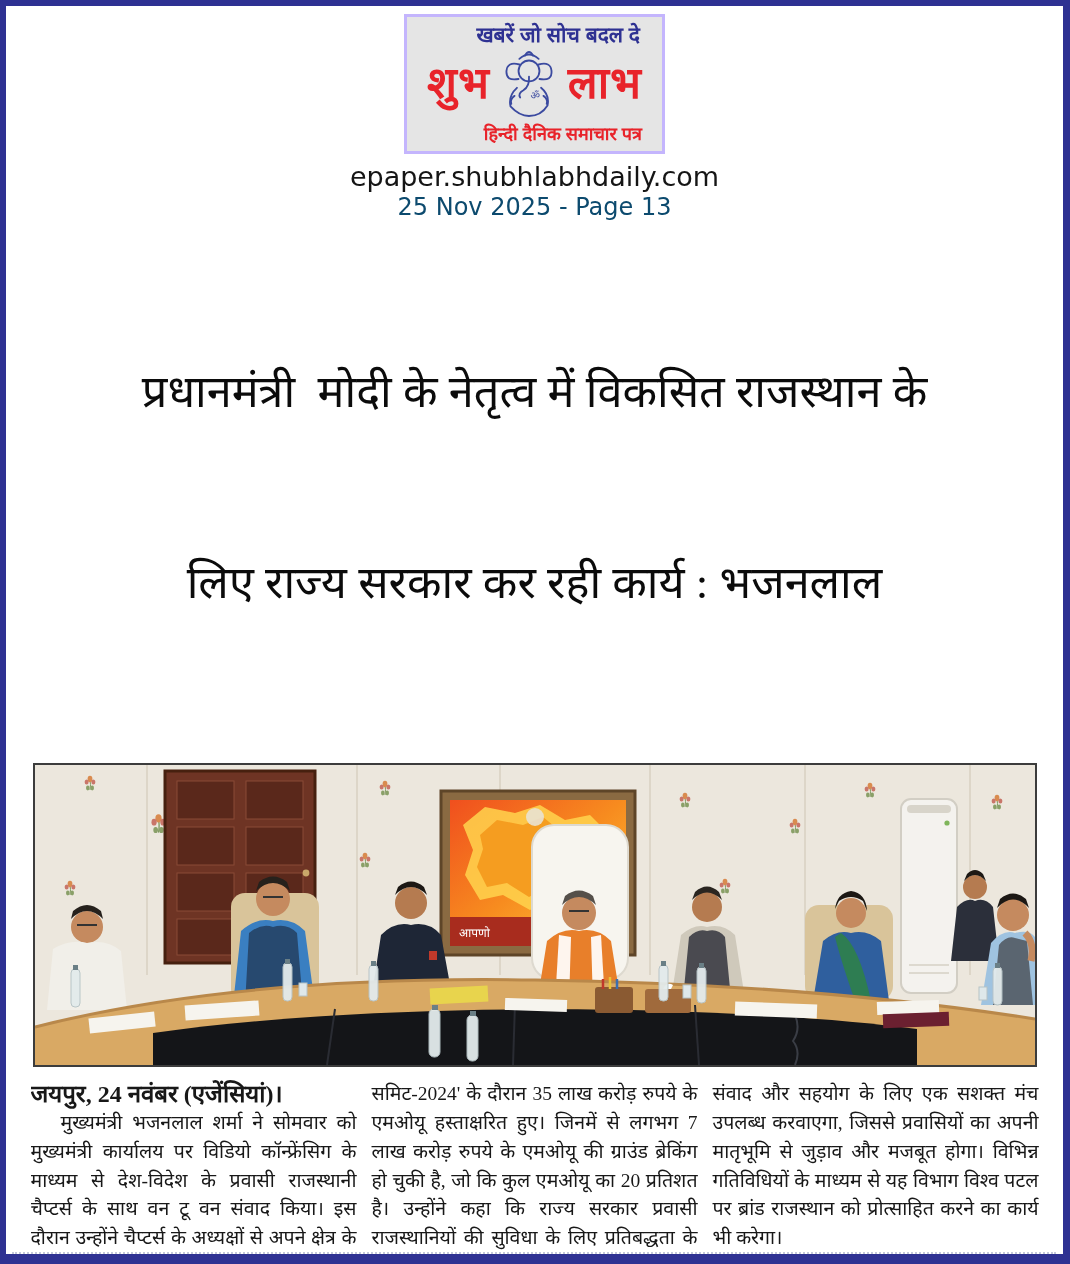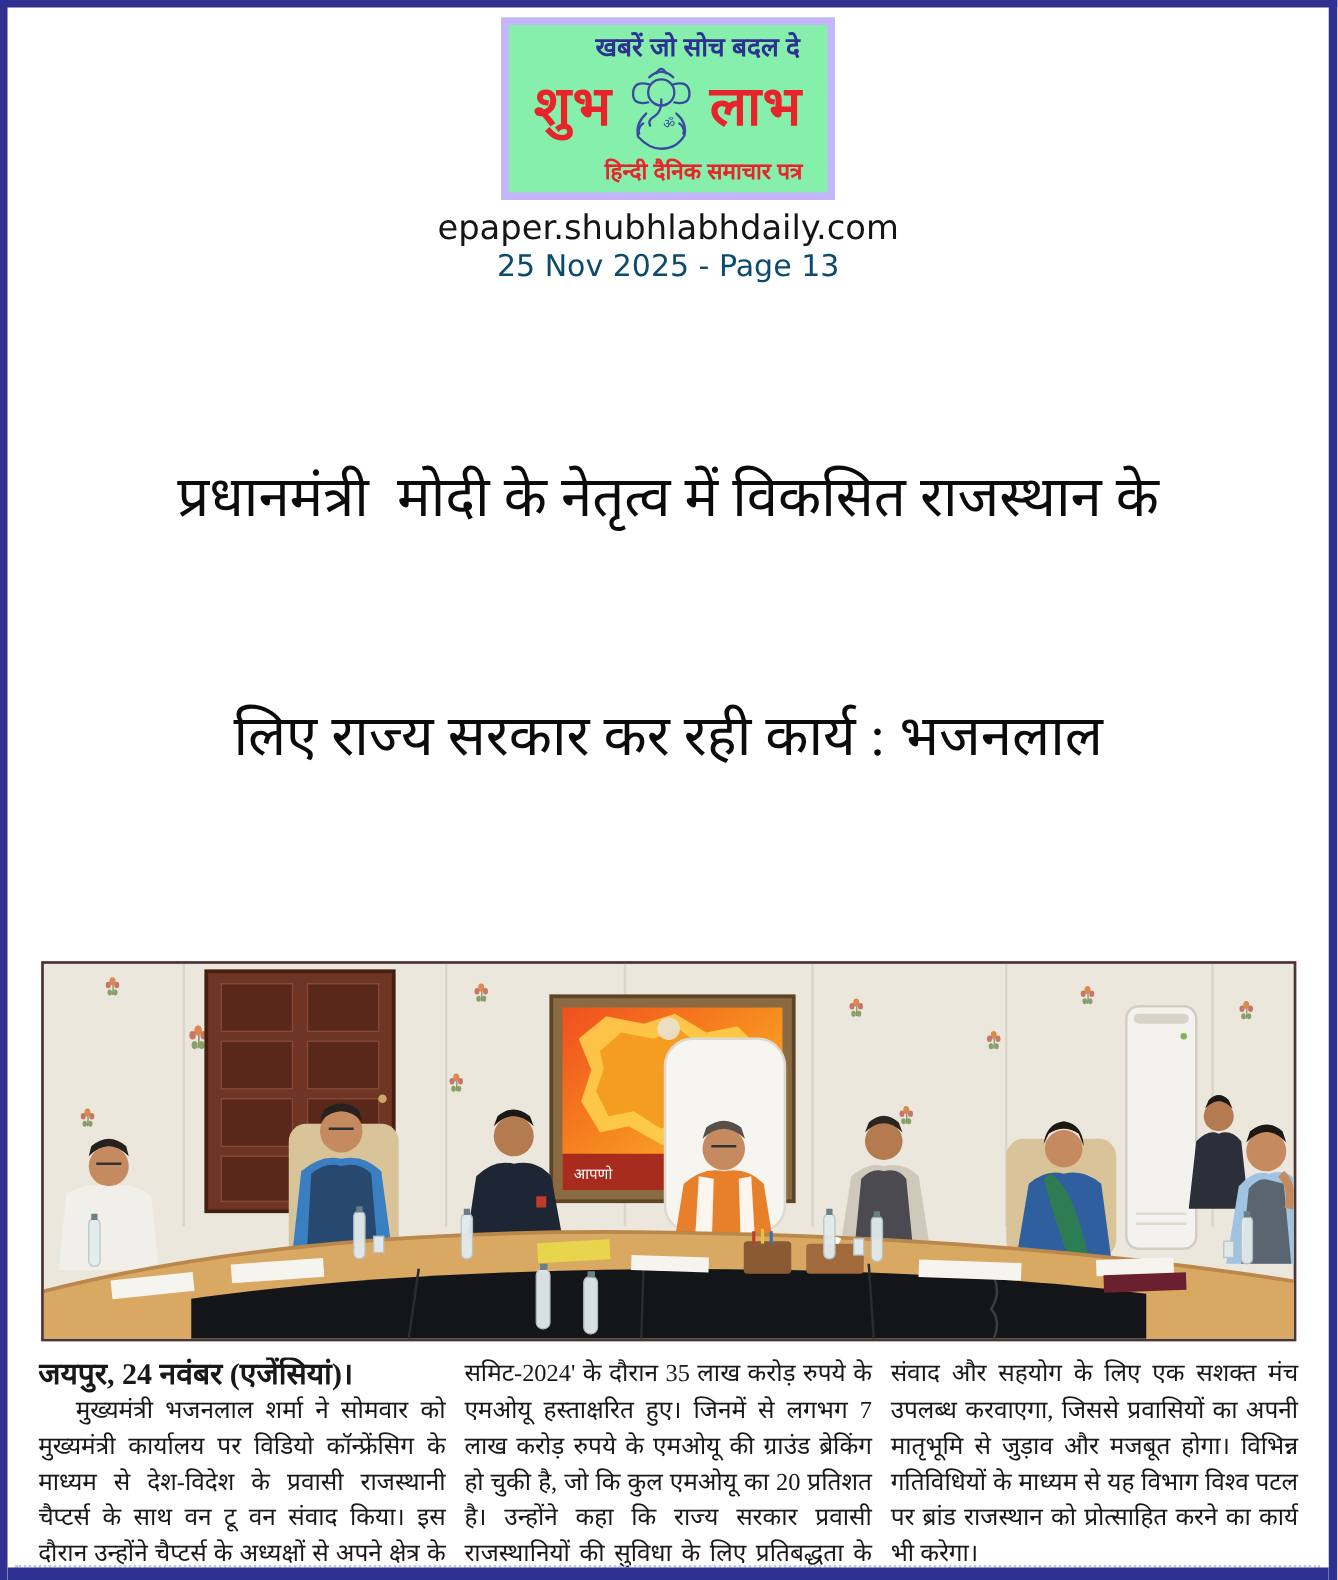--- a/index.html
+++ b/index.html
@@ -11,23 +11,23 @@
     border-left:6px solid #2e3192;
     border-right:7px solid #2e3192;
     border-top:6px solid #2e3192;
     overflow:hidden;
     font-family:"Liberation Serif", serif;
   }
   
   .masthead{text-align:center;padding-top:8px;}
   .logo-box{
     display:inline-block;
-    border:6px solid #c4b5fd;
+    border:3px solid #c4b5fd;
     padding:3px 20px 6px 20px;
-    background:#86efac;
+    background:#e5e5e5;
   }
   .tagline{
     text-align:right;
     color:#2e3192;
     font-weight:bold;
     font-size:21px;
     font-family:"Liberation Sans", sans-serif;
     margin-right:2px;
   }
   .logo-row{display:flex;align-items:center;justify-content:center;gap:4px;margin-top:-2px;}
@@ -64,21 +64,21 @@
     color:#0b0b0b;
     font-size:45px;
     line-height:1.42;
     white-space:pre-wrap;
   }
   
   .photo{
     width:1000px;height:300px;
     margin:19px auto 0 auto;
     border:2px solid #3c3c3c;
-    background:#ef4444;
+    background:#3b82f6;
   }
   .photo svg{display:block;width:100%;height:100%;}
   
   .article{
     width:1008px;
     margin:13px auto 0 auto;
     display:flex;
     gap:15px;
     height:572px;
     overflow:hidden;

